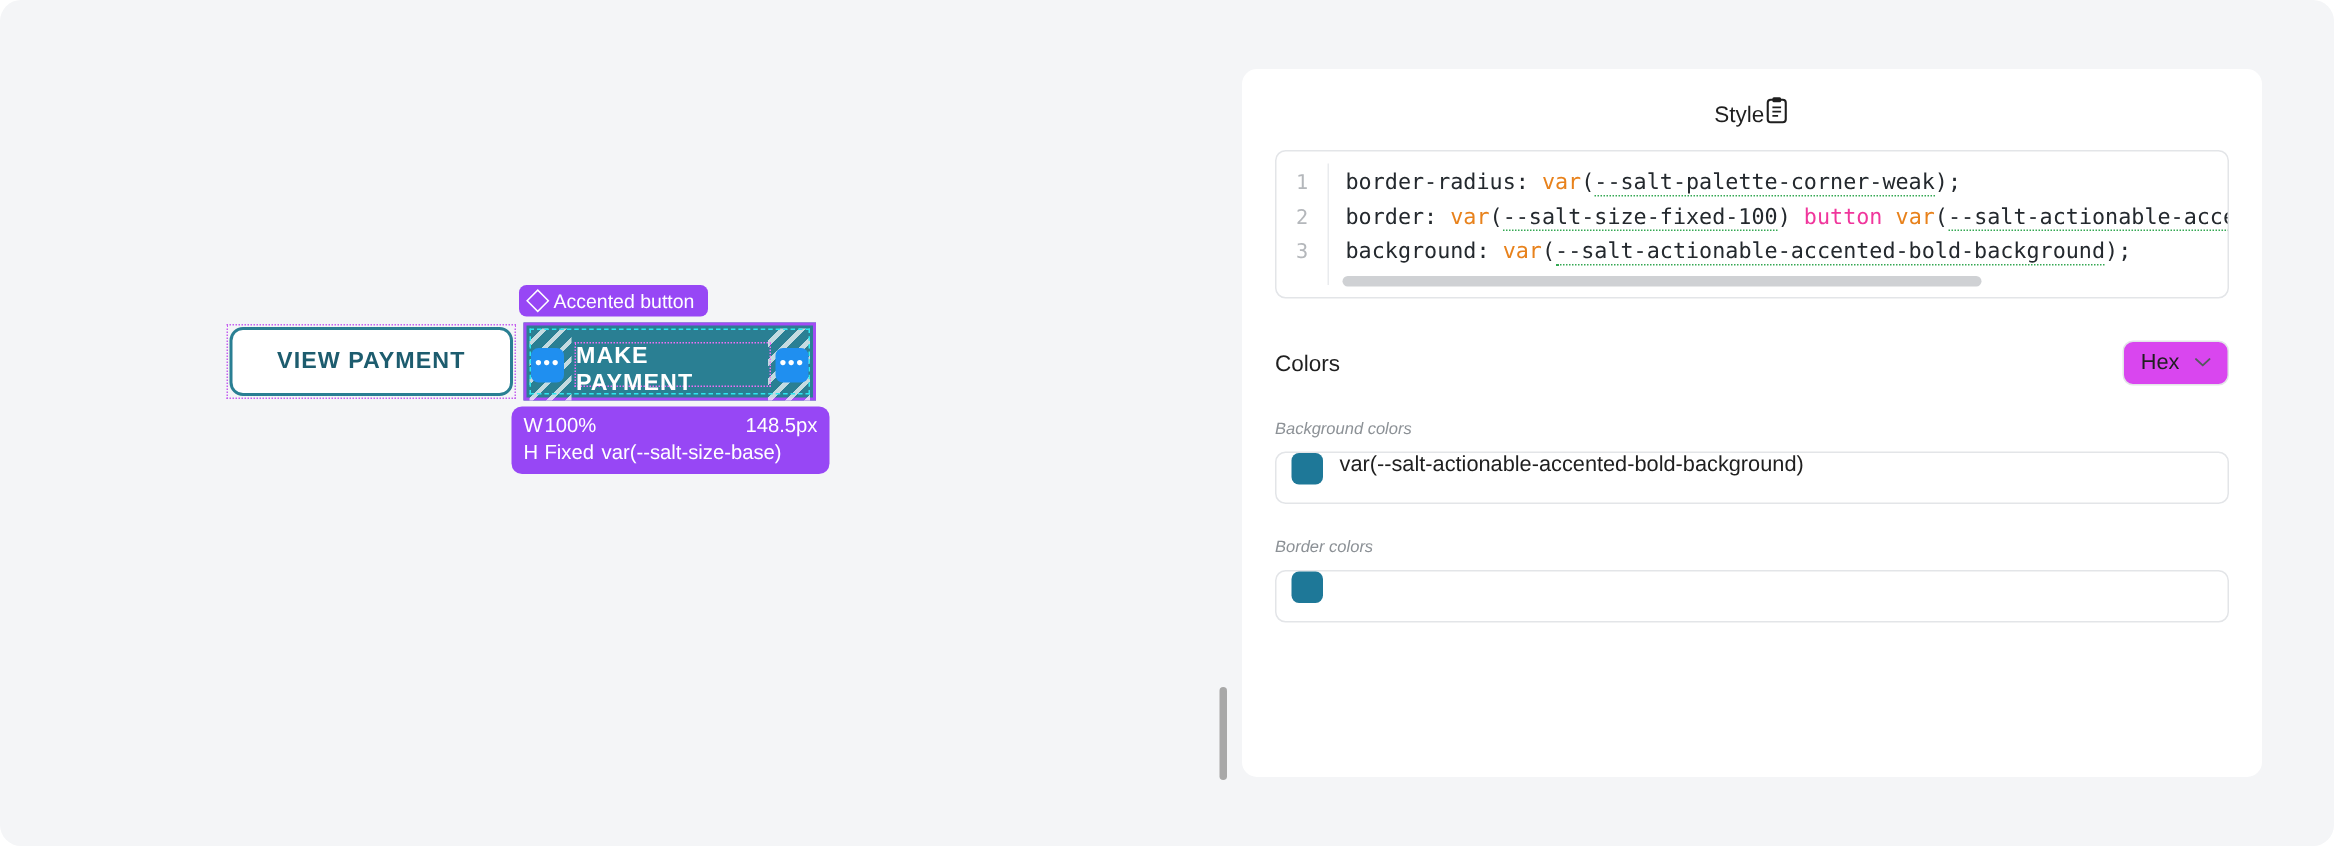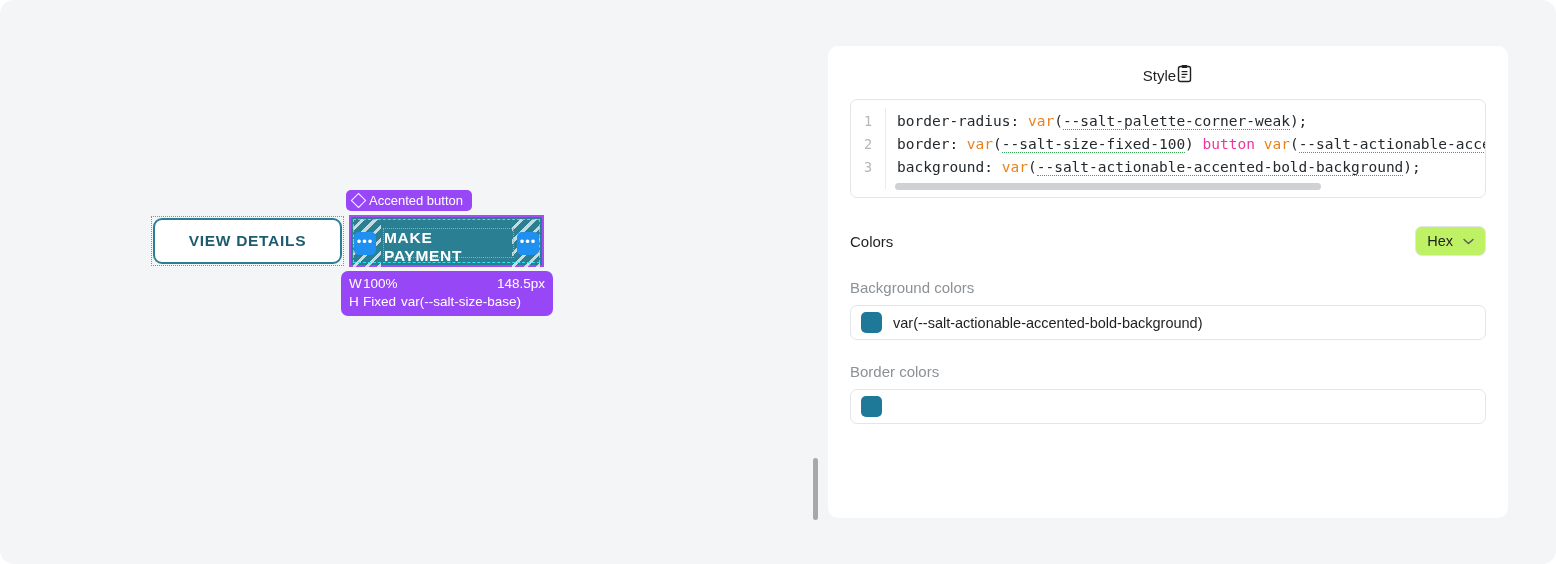--- a/index.html
+++ b/index.html
@@ -267,35 +267,35 @@
   }
   #hex-select {
     display: flex;
     align-items: center;
     gap: 10px;
     border: 1px solid #e3e5e8;
     border-radius: 7px;
     padding: 6px 11px;
     font-size: 14.5px;
     color: #1f1f1f;
-    background: #bef264;
+    background: #d946ef;
     cursor: pointer;
   }
   .chev { color: #55595e; font-size: 11px; line-height: 1; }
 
   .color-group { padding: 0 22px; }
   .group-label {
-    font-size: 15px;
+    font-size: 11px;
     color: #8c9196;
     margin-top: 23px;
     margin-bottom: 9px;
+    font-style: italic;
   }
   .color-field {
     display: flex;
-    align-items: center;
     border: 1px solid #e3e5e8;
     border-radius: 7px;
     height: 33px;
     padding: 0 10px;
     gap: 11px;
     background: #ffffff;
   }
   .swatch {
     width: 21px; height: 21px;
     border-radius: 5px;
@@ -309,21 +309,21 @@
 </style>
 </head>
 <body>
 
 <div id="app">
 
   <div id="canvas-area">
 
     <div id="view-details-wrap">
       <div id="view-details-sel"></div>
-      <div id="view-details-btn">VIEW DETAILS</div>
+      <div id="view-details-btn">VIEW PAYMENT</div>
     </div>
 
     <div id="accent-badge">
       <span class="diamond-ico"></span>
       <span>Accented button</span>
     </div>
 
     <div id="make-payment-wrap">
       <div id="mp-outer">
         <div class="hatch" id="hatch-left"></div>

